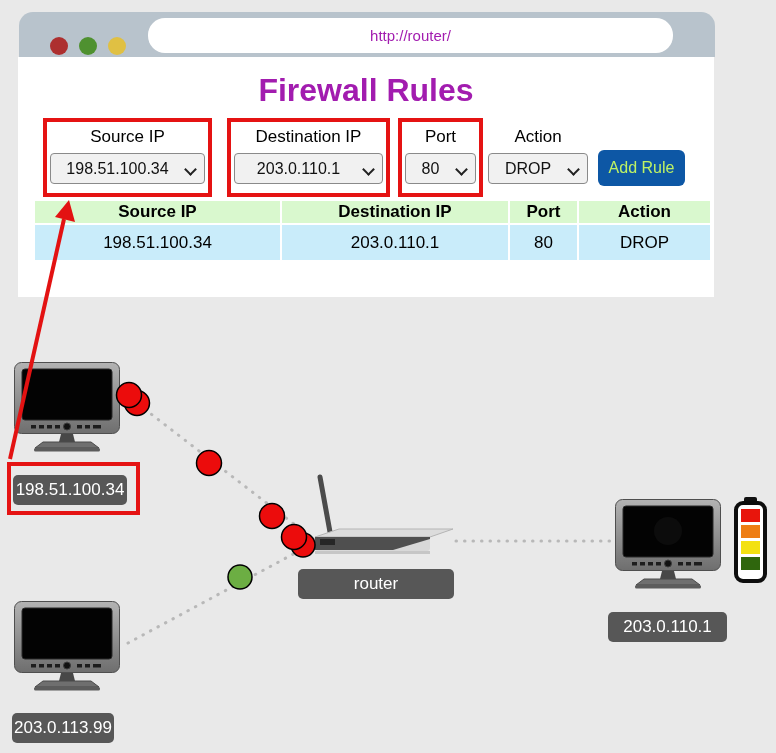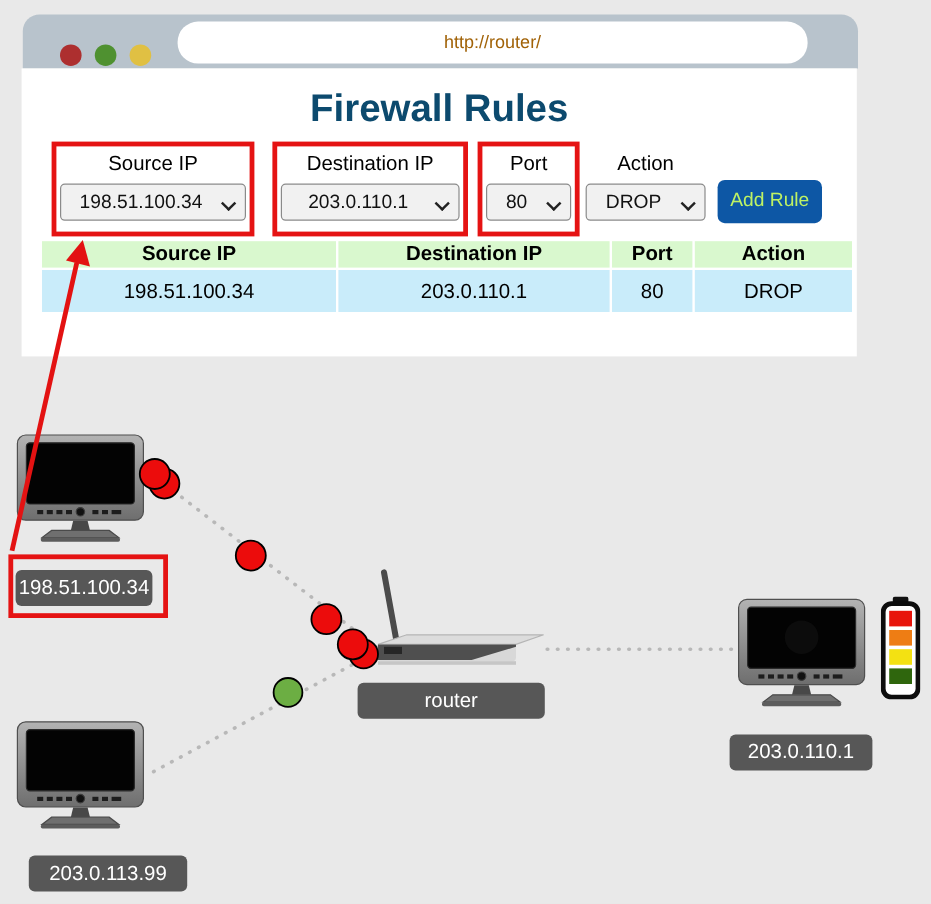--- a/index.html
+++ b/index.html
@@ -8,26 +8,26 @@
 
   
   .chrome{position:absolute;left:19px;top:12px;width:696px;height:45px;
           background:#b8c3cc;border-radius:14px 14px 0 0;}
   .dot{position:absolute;top:25px;width:18px;height:18px;border-radius:50%;}
   .dot.red{left:31px;background:#ad2f2f;}
   .dot.green{left:60px;background:#4f9130;}
   .dot.yellow{left:89px;background:#e0c043;}
   .urlbar{position:absolute;left:129px;top:6px;width:525px;height:35px;
           background:#fff;border-radius:17px;display:flex;align-items:center;
-          justify-content:center;font-size:15px;color:#a16207;}
+          justify-content:center;font-size:15px;color:#a21caf;}
   .content{position:absolute;left:18px;top:57px;width:696px;height:240px;background:#fff;}
 
   
   .title{position:absolute;left:18px;top:72px;width:696px;margin:0;text-align:center;
-         font-size:32px;font-weight:bold;color:#0c4a6e;}
+         font-size:32px;font-weight:bold;color:#a21caf;}
 
   
   .group{position:absolute;top:118px;height:79px;box-sizing:border-box;
          border:4px solid transparent;display:flex;flex-direction:column;
          align-items:center;padding:2px 3px;background:#fff;}
   .group.hl{border-color:#e51313;}
   .group.plain{border:none;padding:6px 0 0;}
   .g1{left:43px;width:169px;}
   .g2{left:227px;width:163px;}
   .g3{left:398px;width:85px;}
@@ -55,21 +55,21 @@
   .comp1{left:13px;top:361px;}
   .comp2{left:13px;top:600px;}
   .comp3{left:614px;top:498px;}
   .routericon{left:303px;top:474px;}
   .batteryicon{left:734px;top:497px;}
   .chip{position:absolute;background:#575757;color:#fff;border-radius:5px;
         font-size:17px;display:flex;align-items:center;justify-content:center;z-index:3;}
   .chip1{left:13px;top:475px;width:114px;height:30px;}
   .chipR{left:298px;top:569px;width:156px;height:30px;}
   .chip3{left:608px;top:612px;width:119px;height:30px;}
-  .chip2{left:24px;top:713px;width:132px;height:30px;}
+  .chip2{left:12px;top:713px;width:102px;height:30px;}
   .hlbox{position:absolute;left:7px;top:462px;width:133px;height:53px;
          box-sizing:border-box;border:4px solid #e51313;z-index:4;}
   .overlay{position:absolute;left:0;top:0;z-index:6;pointer-events:none;}
   .dotline{stroke:#b8b8b8;stroke-width:3;stroke-linecap:round;stroke-dasharray:0.5 8;fill:none;}
   .pkt{fill:#ec0c0c;stroke:#000;stroke-width:1.5;}
   .pkt.ok{fill:#6cae43;}
   .arrow{stroke:#e31212;stroke-width:4;}
 </style>
 </head>
 <body>

